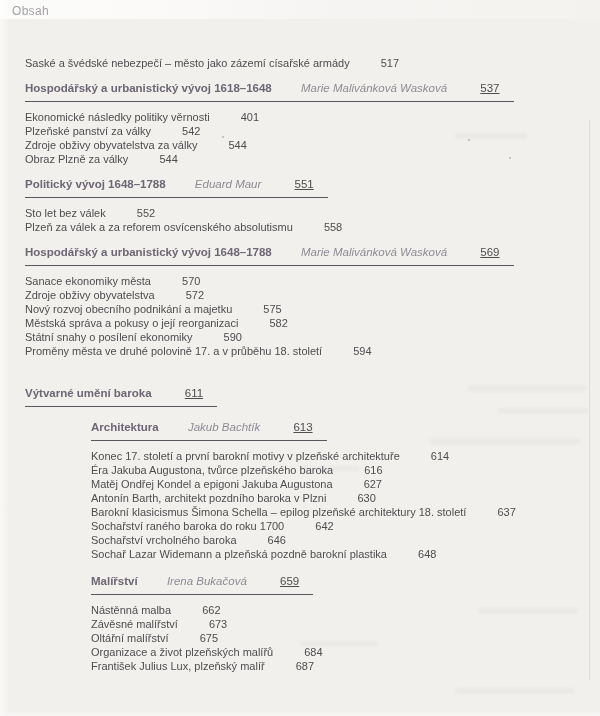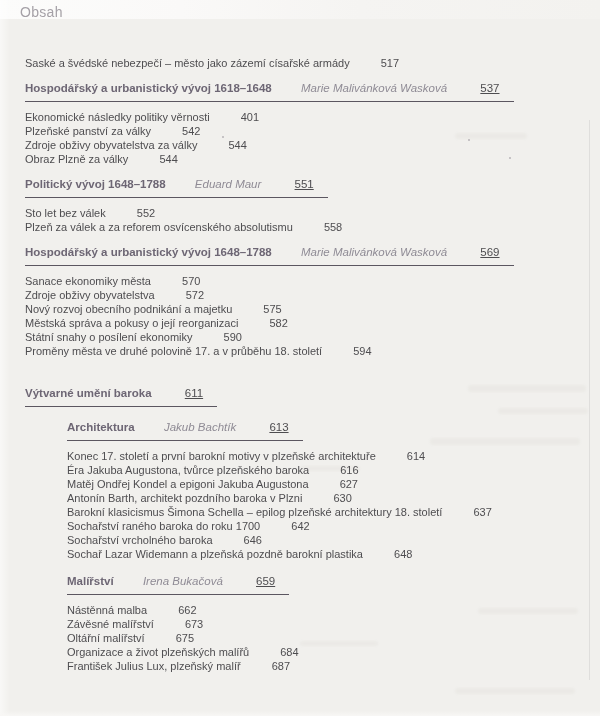--- a/index.html
+++ b/index.html
@@ -9,22 +9,22 @@
     background:#f1f0ed;
     font-family:"Liberation Sans", sans-serif;
     color:#4e4d50;
     overflow:hidden;
   }
   .top-strip {
     position:absolute; top:0; left:0; width:100%; height:19px;
     background:linear-gradient(90deg,#fcfcfb 0%,#faf9f8 30%,#f5f4f2 60%,#f3f2ef 100%);
   }
   .running-header {
-    position:absolute; left:20px; top:4px;
-    font-size:14px; color:#a5a1a7; letter-spacing:.3px;
+    position:absolute; left:12px; top:4px;
+    font-size:12px; color:#a5a1a7; letter-spacing:.3px;
   }
   .left-edge {
     position:absolute; top:0; left:0; width:10px; height:100%;
     background:linear-gradient(90deg,rgba(255,255,255,.55),rgba(255,255,255,0));
     pointer-events:none;
   }
   .bottom-strip {
     position:absolute; bottom:0; left:0; width:100%; height:5px;
     background:linear-gradient(0deg,#f8f7f5,rgba(248,247,245,0));
   }
@@ -46,21 +46,21 @@
     padding:0 14px 5px 0;
     border-bottom:1.5px solid #5b5660;
     margin:11px 0 8px 0;
   }
   .heading .author {
     font-weight:400; font-style:italic; color:#8f8b95; margin-left:26px;
   }
   .heading .pg { font-weight:400; color:#4e4d50; margin-left:30px;text-decoration:underline; }
   .heading.gap-lg { margin-top:28px; }
   .heading.lvl2 { margin-top:13px; }
-  .lvl2 { margin-left:42px; }
+  .lvl2 { margin-left:66px; }
 
   
   .ghost {
     position:absolute; background:#e7e5e1; opacity:.55;
     filter:blur(1px); border-radius:2px; z-index:1; pointer-events:none;
   }
   .speck {
     position:absolute; width:2px; height:2px; border-radius:50%;
     background:#aaa6ab; opacity:.8; z-index:1; pointer-events:none;
   }

